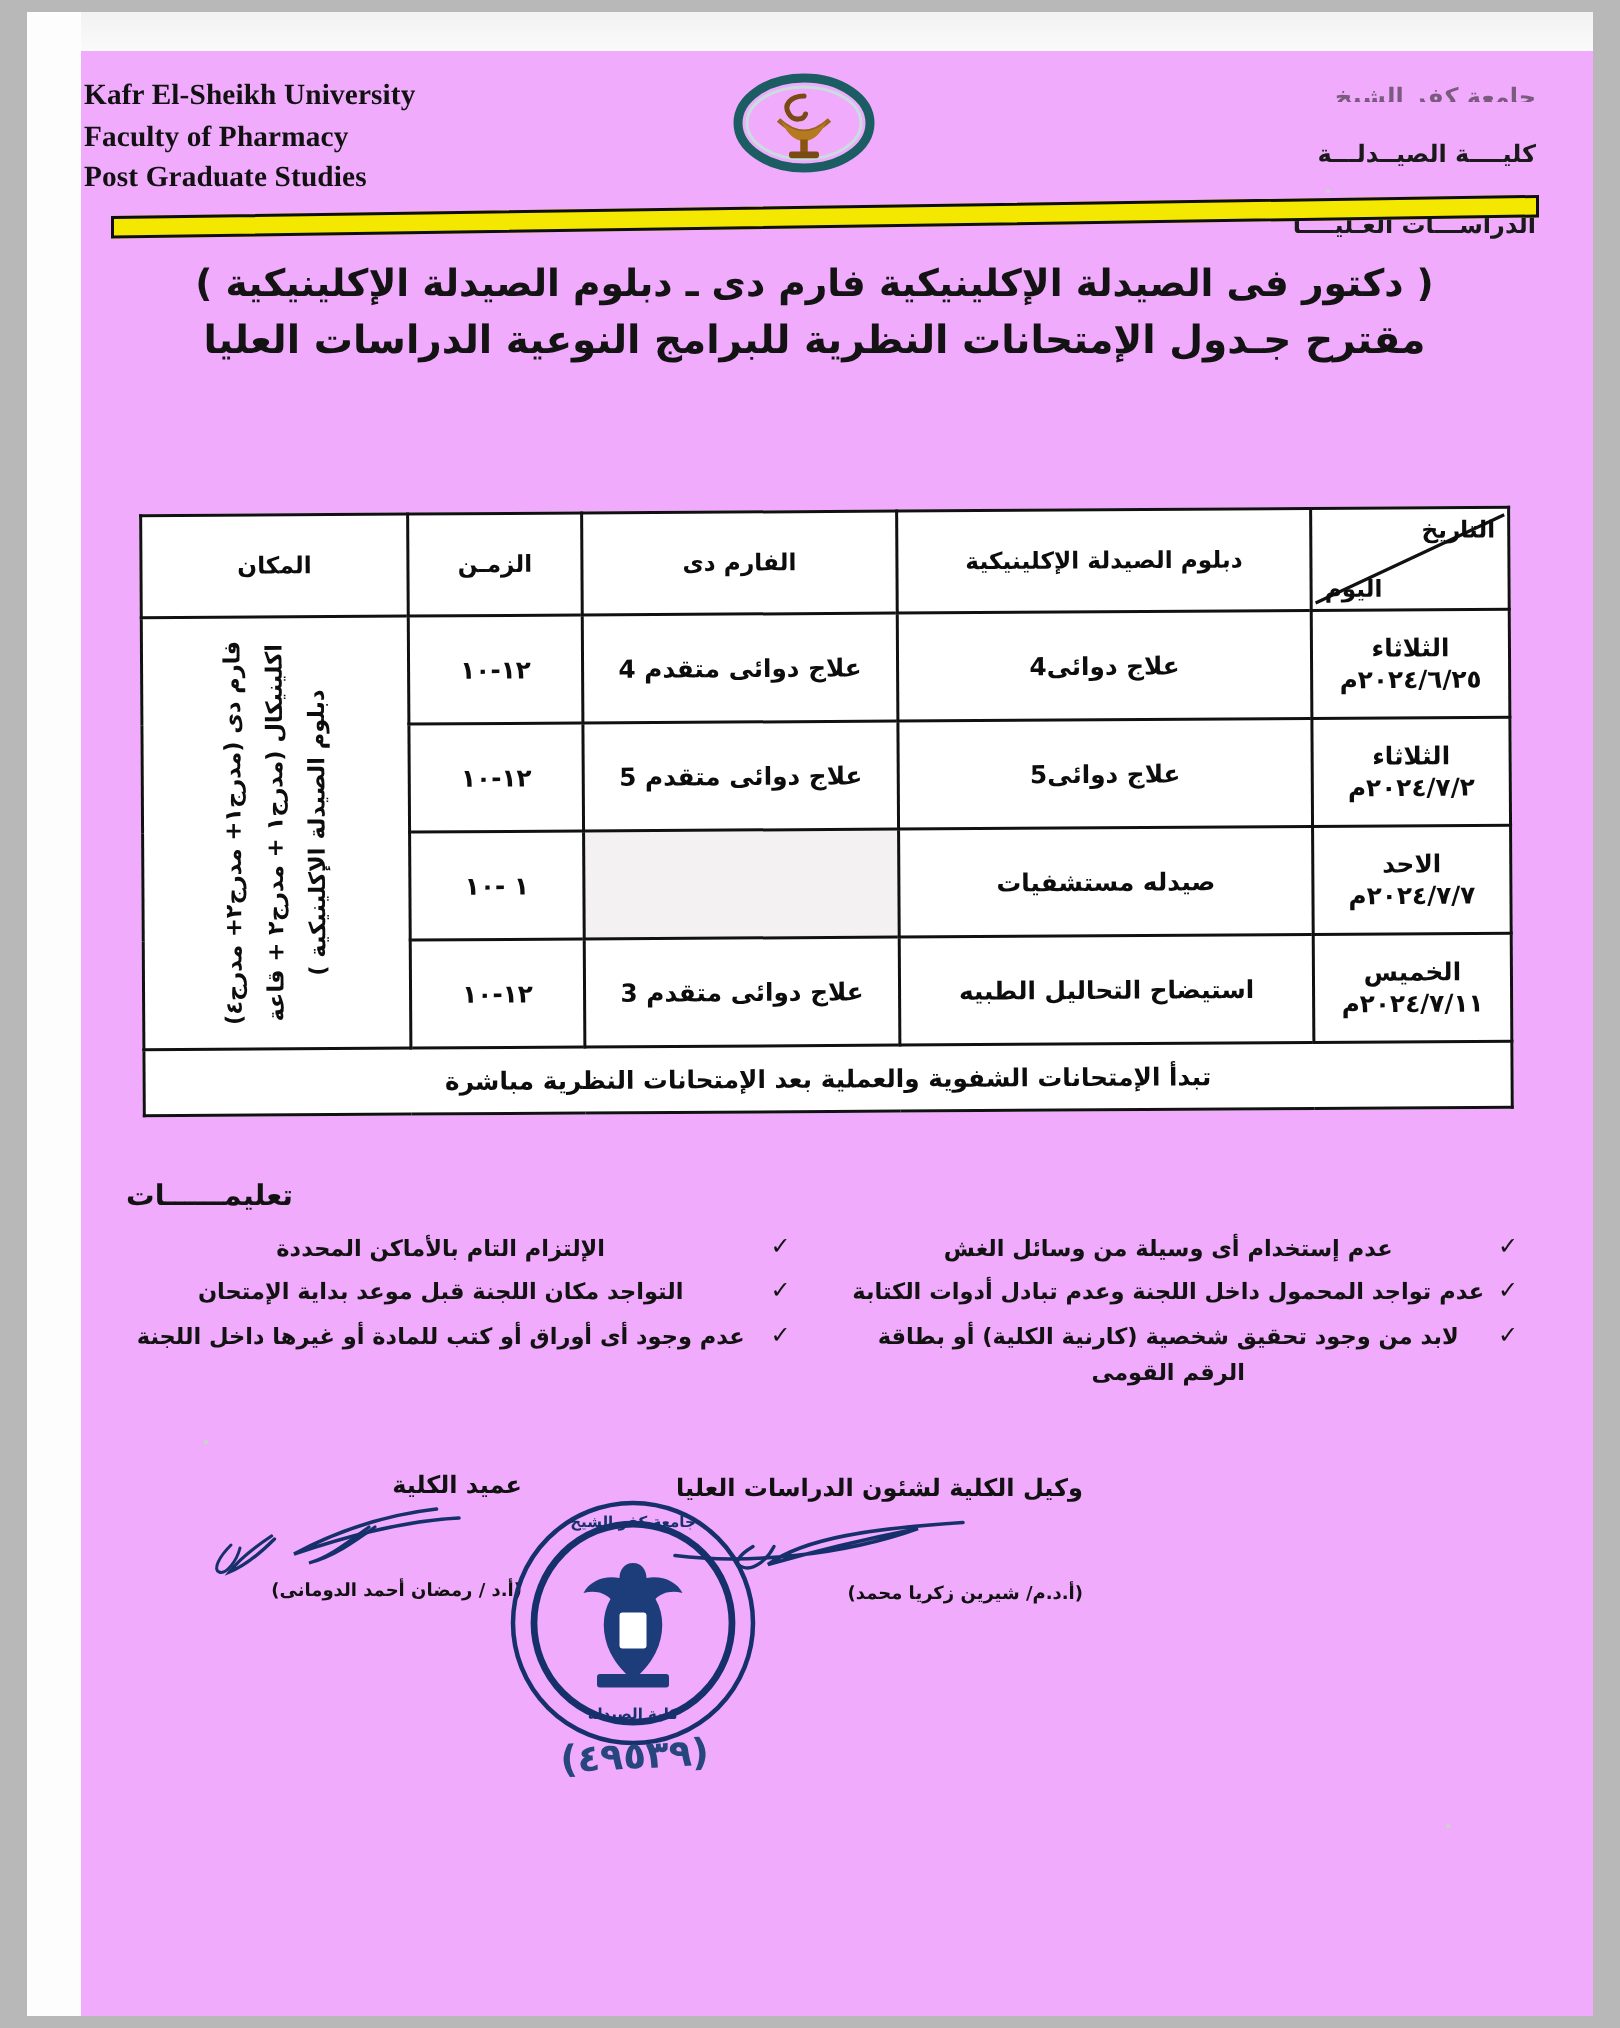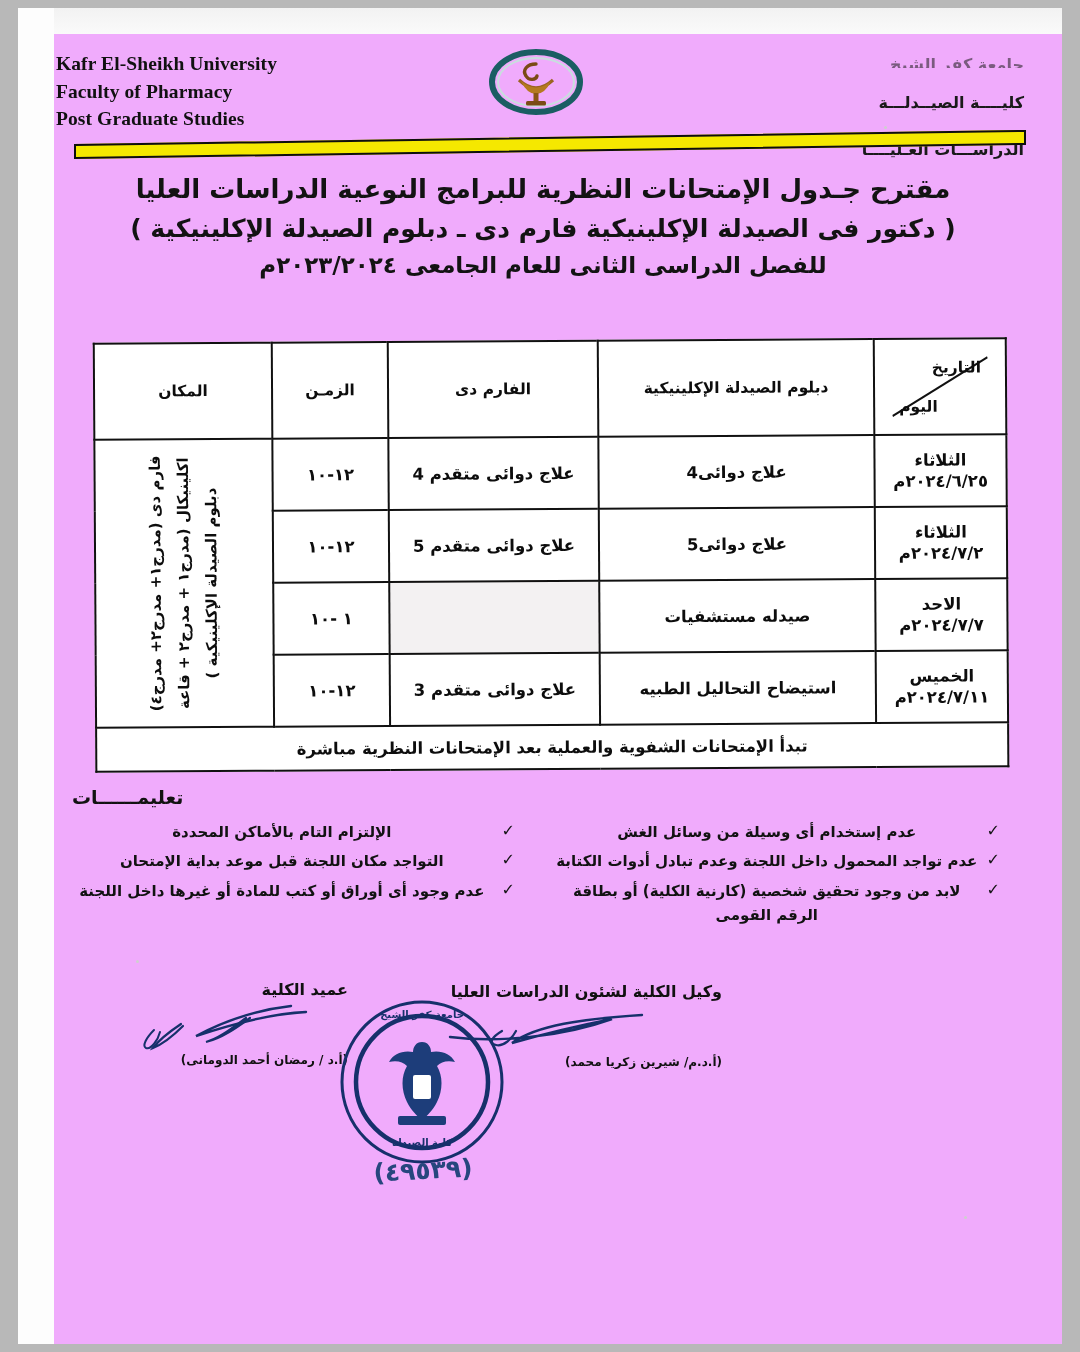--- a/index.html
+++ b/index.html
@@ -135,21 +135,21 @@
   table.sched tbody td { height: 66px; font-size: 16.5px; }
 
   .col-date   { width: 132px; }
   .col-dip    { width: 276px; }
   .col-pharmd { width: 210px; }
   .col-time   { width: 116px; }
   .col-place  { width: 178px; }
 
   .date-head {
     position: relative;
-    padding: 16px !important;
+    padding: 0 !important;
     height: 62px;
   }
   .date-head .dh-inner {
     position: relative;
     width: 100%;
     height: 62px;
   }
   .date-head .slash {
     position: absolute;
     left: 0; top: 0;
@@ -191,21 +191,21 @@
 
   .note-row td {
     height: 38px !important;
     font-size: 16.5px;
     font-weight: bold;
   }
 
   
   .instructions {
     position: absolute;
-    left: 52px;
+    left: 64px;
     top: 778px;
     width: 930px;
     direction: rtl;
     font-family: "DejaVu Sans", "Liberation Sans", sans-serif;
     color: #121212;
   }
   .instr-title {
     text-align: left;
     padding-left: 2px;
     font-size: 19px;
@@ -332,23 +332,22 @@
       <rect x="45.5" y="47" width="5" height="9" fill="#8a5513"></rect>
       <rect x="38" y="55" width="20" height="4.5" rx="1.6" fill="#7a4a14"></rect>
     </svg>
   </div>
 
   <div class="rulebar">
     <div class="bar"></div>
   </div>
 
   <div class="title-block">
+    <div class="t-line t2">( دكتور فى الصيدلة الإكلينيكية فارم دى ـ دبلوم الصيدلة الإكلينيكية )</div>
     <div class="t-line t1">مقترح جـدول الإمتحانات النظرية للبرامج النوعية الدراسات العليا</div>
-    <div class="t-line t2">( دكتور فى الصيدلة الإكلينيكية فارم دى ـ دبلوم الصيدلة الإكلينيكية )</div>
-    <div class="t-line t3">للفصل الدراسى الثانى  للعام الجامعى ٢٠٢٣/٢٠٢٤م</div>
   </div>
 
   <div class="table-wrap">
     <table class="sched">
       <colgroup>
         <col class="col-date">
           <col class="col-dip">
           <col class="col-pharmd">
         <col class="col-time">
           <col class="col-place">

